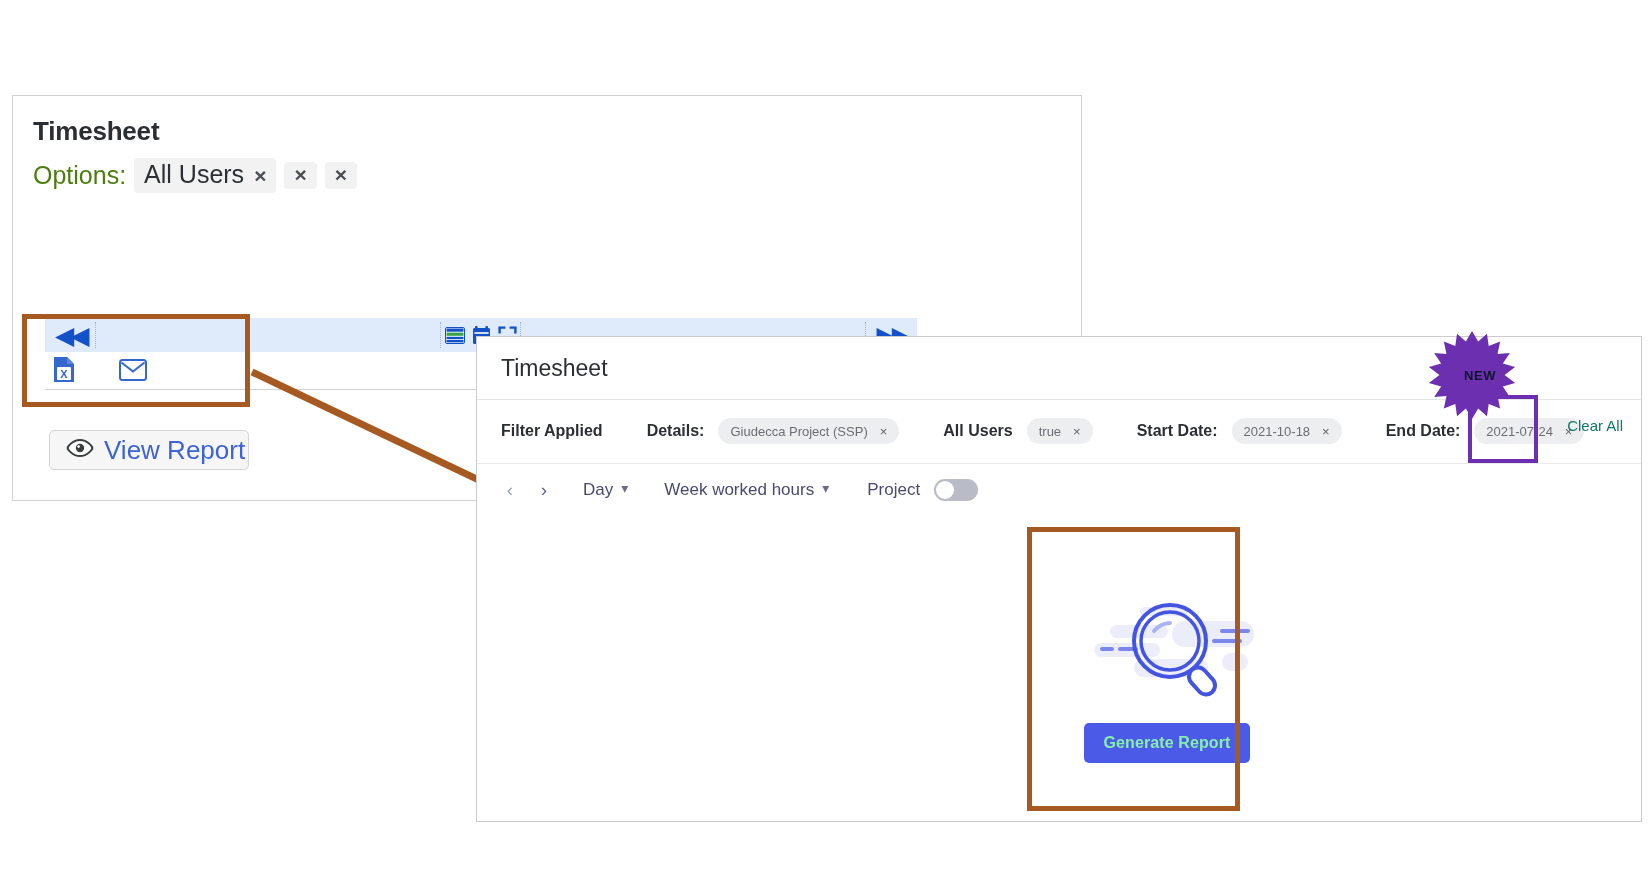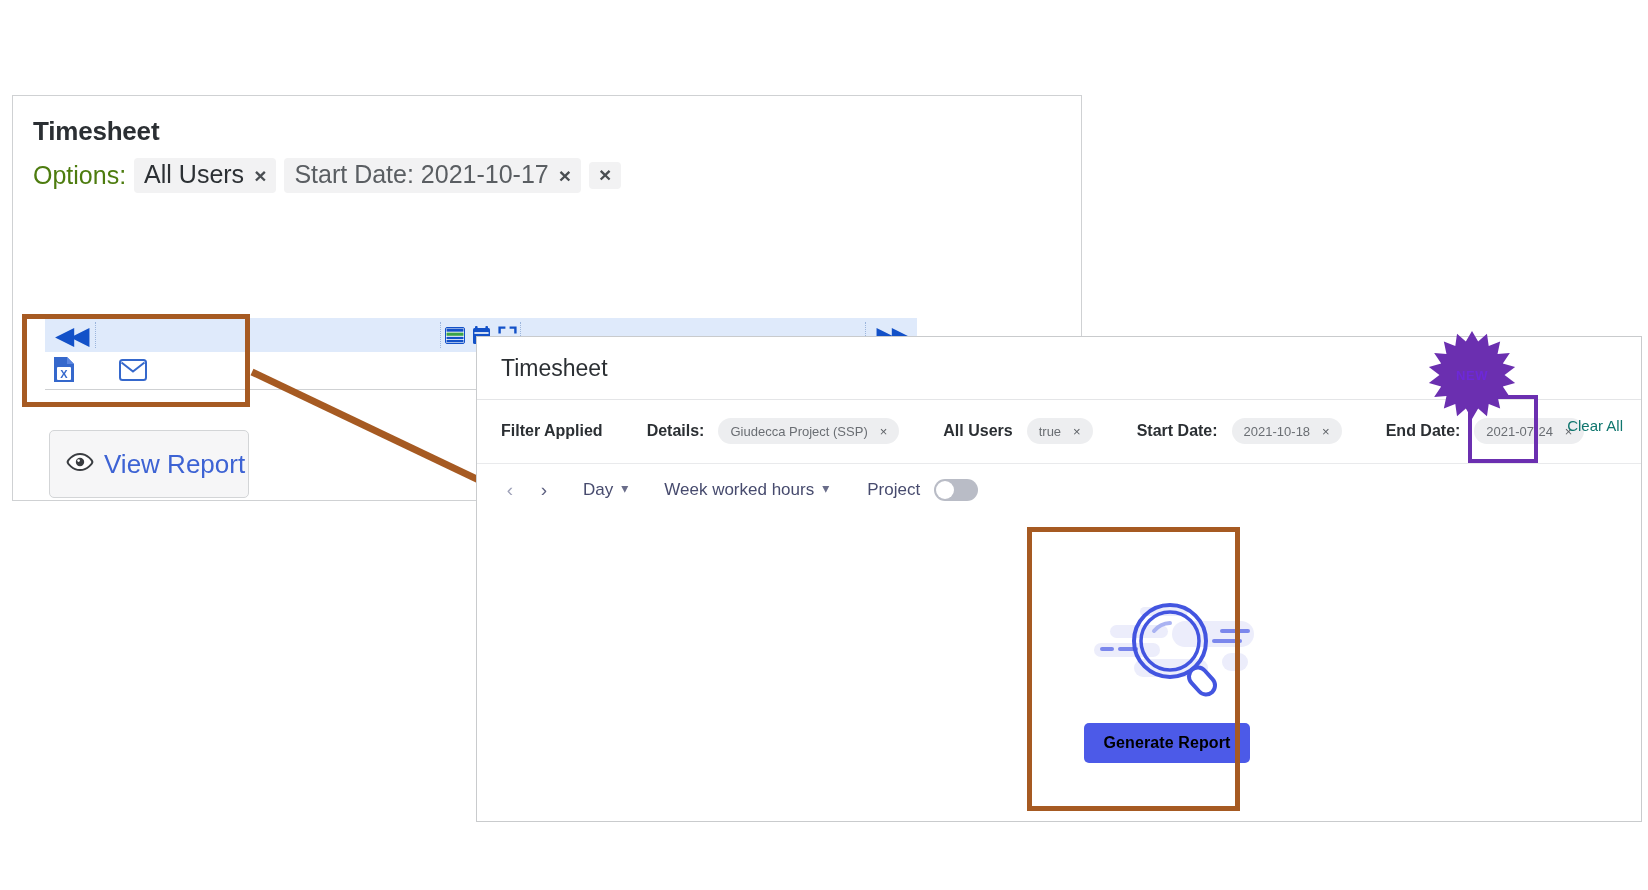--- a/index.html
+++ b/index.html
@@ -131,21 +131,21 @@
     height: 1px;
     background: #cfd1d3;
   }
 
   
   #view-report-btn {
     position: absolute;
     left: 36px;
     top: 334px;
     width: 200px;
-    height: 68px;
+    height: 40px;
     background: #f6f6f7;
     border: 1px solid #d3d5d7;
     border-radius: 5px;
     display: flex;
     align-items: center;
     gap: 10px;
     padding-left: 16px;
     box-sizing: border-box;
   }
   #view-report-btn .vr-label {
@@ -314,44 +314,44 @@
     left: 560px;
     top: 250px;
     width: 260px;
     display: flex;
     flex-direction: column;
     align-items: center;
   }
   #generate-report-btn {
     margin-top: 22px;
     background: #4c5ae8;
-    color: #000000;
+    color: #86efac;
     border-radius: 5px;
     font-size: 16px;
     font-weight: bold;
     padding: 11px 20px;
     letter-spacing: 0.1px;
   }
 
   
   #new-badge {
     position: absolute;
     left: 1428px;
     top: 331px;
     width: 88px;
     height: 88px;
   }
   #new-badge .badge-text {
     position: absolute;
-    left: 0; top: 0;
+    left: 8px; top: 0;
     width: 88px; height: 88px;
     display: flex;
     align-items: center;
     justify-content: center;
-    color: #6d28d9;
+    color: #0f172a;
     font-size: 13px;
     font-weight: bold;
     letter-spacing: 0.6px;
   }
 </style>
 </head>
 <body>
 
 <div class="panel" id="old-panel">
 
@@ -359,21 +359,20 @@
 
   <div id="old-options-row">
     <span class="opt-label">Options:</span>
 
     <span class="old-chip dark">
       <span>All Users</span>
       <span class="x">×</span>
     </span>
 
     <span class="old-chip">
-      <span>Start Date: 2021-10-17</span>
       <span class="x">×</span>
     </span>
 
     <span class="old-chip">
       <span class="x">×</span>
     </span>
   </div>
 
   <div id="old-toolbar">
     <span class="tb-arrow">◀◀</span>

